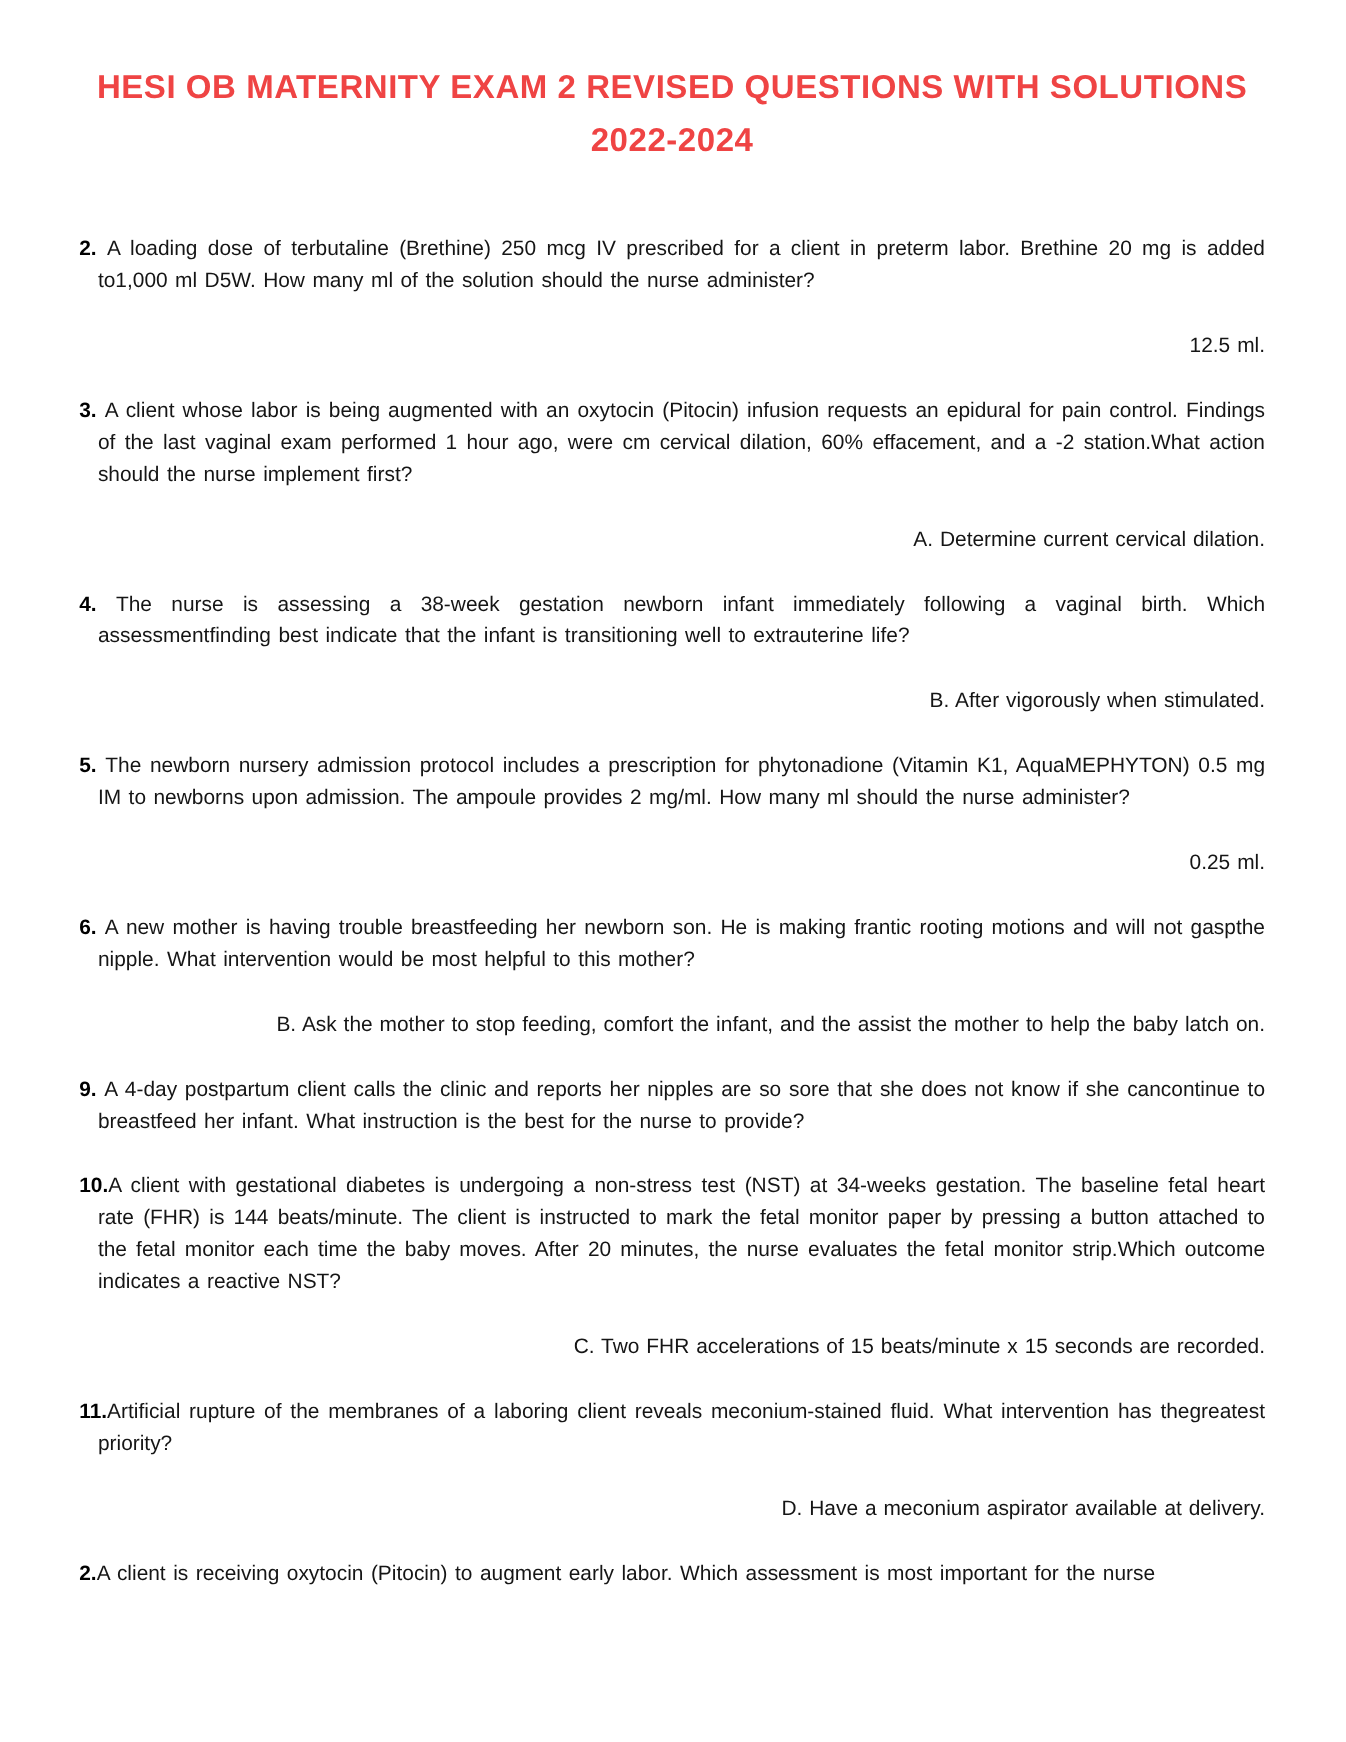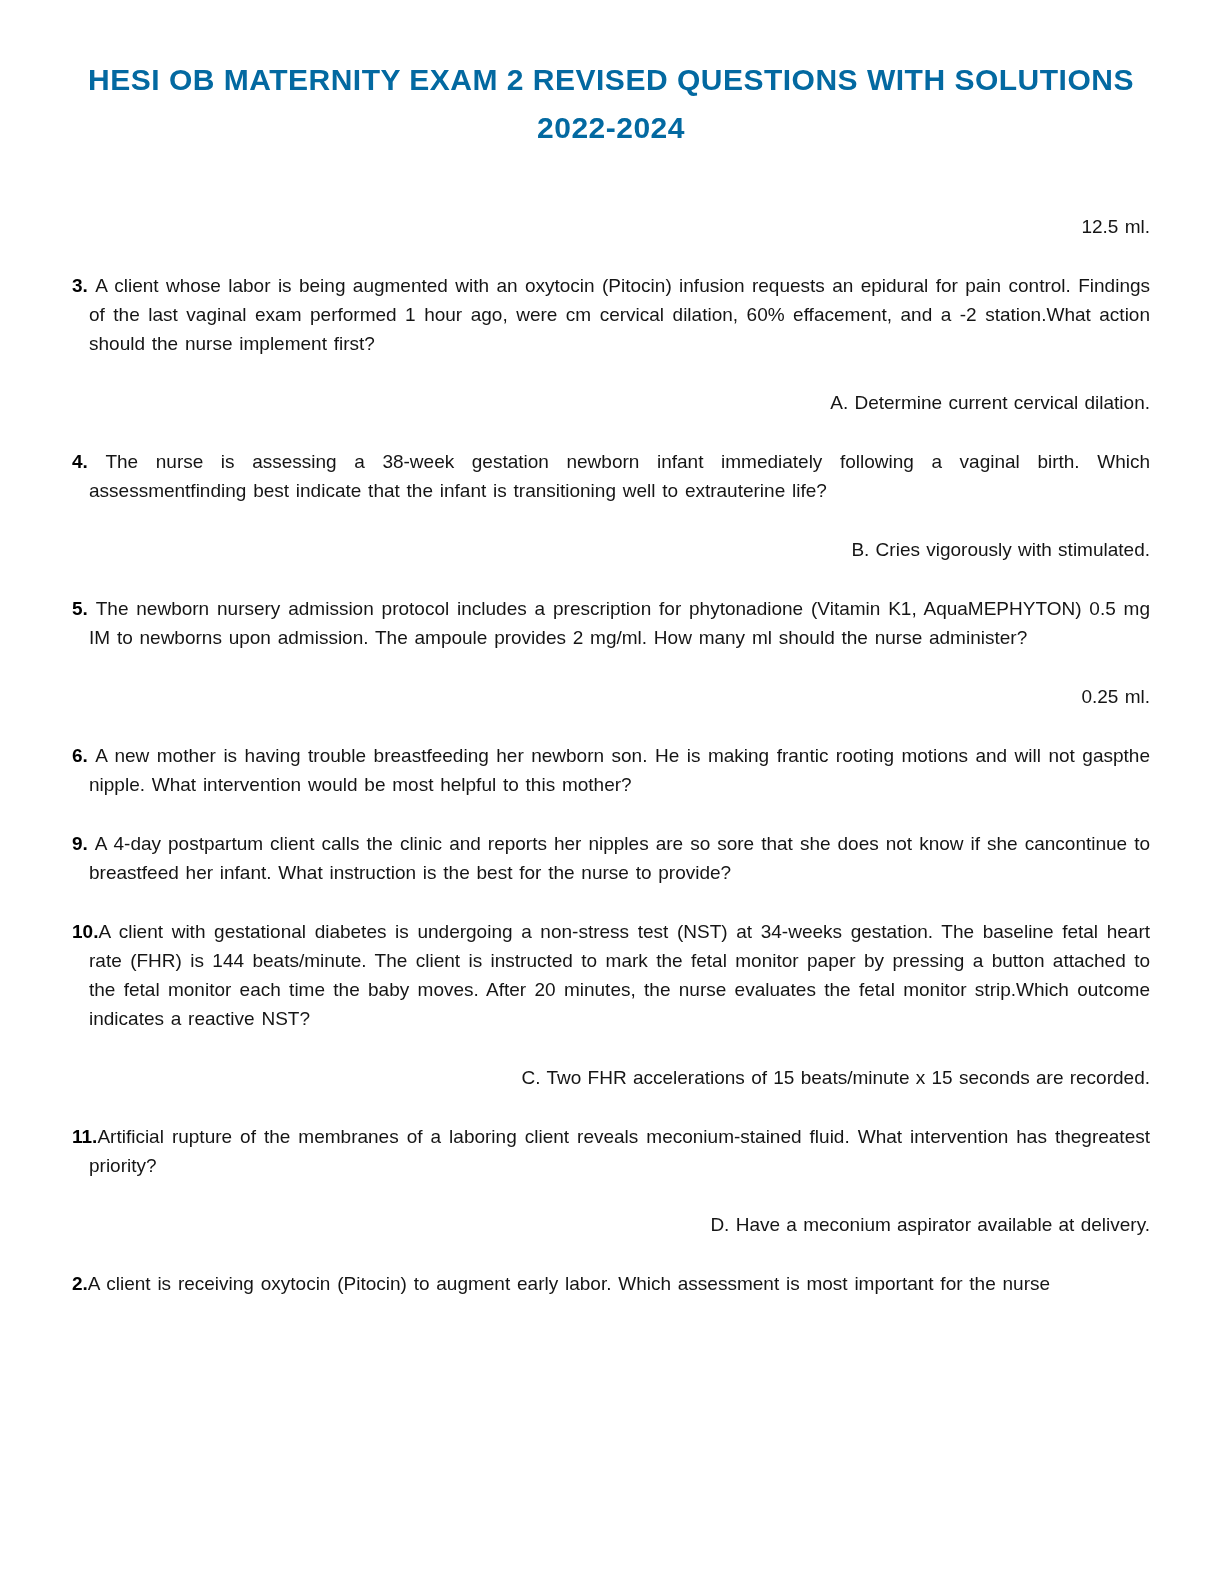--- a/index.html
+++ b/index.html
@@ -17,21 +17,21 @@
     font-family: "Liberation Sans", sans-serif;
     color: #111111;
     overflow: hidden;
   }
   .doc-title {
     margin: 0 0 60px 0;
     text-align: center;
     font-size: 30px;
     font-weight: 700;
     line-height: 48px;
-    color: #0369a1;
+    color: #ef4444;
     letter-spacing: 0.5px;
   }
   .question {
     font-size: 19px;
     line-height: 29px;
     margin: 0 0 30px 0;
     text-align: justify;
     padding-left: 17px;
     text-indent: -17px;
     word-spacing: 1.5px;
@@ -51,40 +51,42 @@
   }
 </style>
 </head>
 <body>
 
 <div class="page">
 
   <h1 class="doc-title"><span>HESI OB MATERNITY EXAM 2 REVISED QUESTIONS WITH SOLUTIONS</span><br><span>2022-2024</span></h1>
 
   <div>
+    <p class="question"><span class="qnum">2. </span><span>A loading dose of terbutaline (Brethine) 250 mcg IV prescribed for a client in preterm labor. Brethine 20 mg is added to1,000 ml D5W. How many ml of the solution should the nurse administer?</span></p>
     <p class="answer">12.5 ml.</p>
   </div>
 
   <div>
     <p class="question"><span class="qnum">3. </span><span>A client whose labor is being augmented with an oxytocin (Pitocin) infusion requests an epidural for pain control. Findings of the last vaginal exam performed 1 hour ago, were cm cervical dilation, 60% effacement, and a -2 station.What action should the nurse implement first?</span></p>
     <p class="answer">A. Determine current cervical dilation.</p>
   </div>
 
   <div>
     <p class="question"><span class="qnum">4. </span><span>The nurse is assessing a 38-week gestation newborn infant immediately following a vaginal birth. Which assessmentfinding best indicate that the infant is transitioning well to extrauterine life?</span></p>
-    <p class="answer">B. Cries vigorously with stimulated.</p>
+    <p class="answer">B. After vigorously when stimulated.</p>
   </div>
 
   <div>
     <p class="question"><span class="qnum">5. </span><span>The newborn nursery admission protocol includes a prescription for phytonadione (Vitamin K1, AquaMEPHYTON) 0.5 mg IM to newborns upon admission. The ampoule provides 2 mg/ml. How many ml should the nurse administer?</span></p>
     <p class="answer">0.25 ml.</p>
   </div>
 
   <div>
     <p class="question"><span class="qnum">6. </span><span>A new mother is having trouble breastfeeding her newborn son. He is making frantic rooting motions and will not gaspthe nipple. What intervention would be most helpful to this mother?</span></p>
+    <p class="answer">B. Ask the mother to stop feeding, comfort the infant, and the assist the mother to help the baby latch on.</p>
   </div>
 
   <div>
     <p class="question"><span class="qnum">9. </span><span>A 4-day postpartum client calls the clinic and reports her nipples are so sore that she does not know if she cancontinue to breastfeed her infant. What instruction is the best for the nurse to provide?</span></p>
   </div>
 
   <div>
     <p class="question"><span class="qnum">10.</span><span>A client with gestational diabetes is undergoing a non-stress test (NST) at 34-weeks gestation. The baseline fetal heart rate (FHR) is 144 beats/minute. The client is instructed to mark the fetal monitor paper by pressing a button attached to the fetal monitor each time the baby moves. After 20 minutes, the nurse evaluates the fetal monitor strip.Which outcome indicates a reactive NST?</span></p>
     <p class="answer">C. Two FHR accelerations of 15 beats/minute x 15 seconds are recorded.</p>
   </div>

